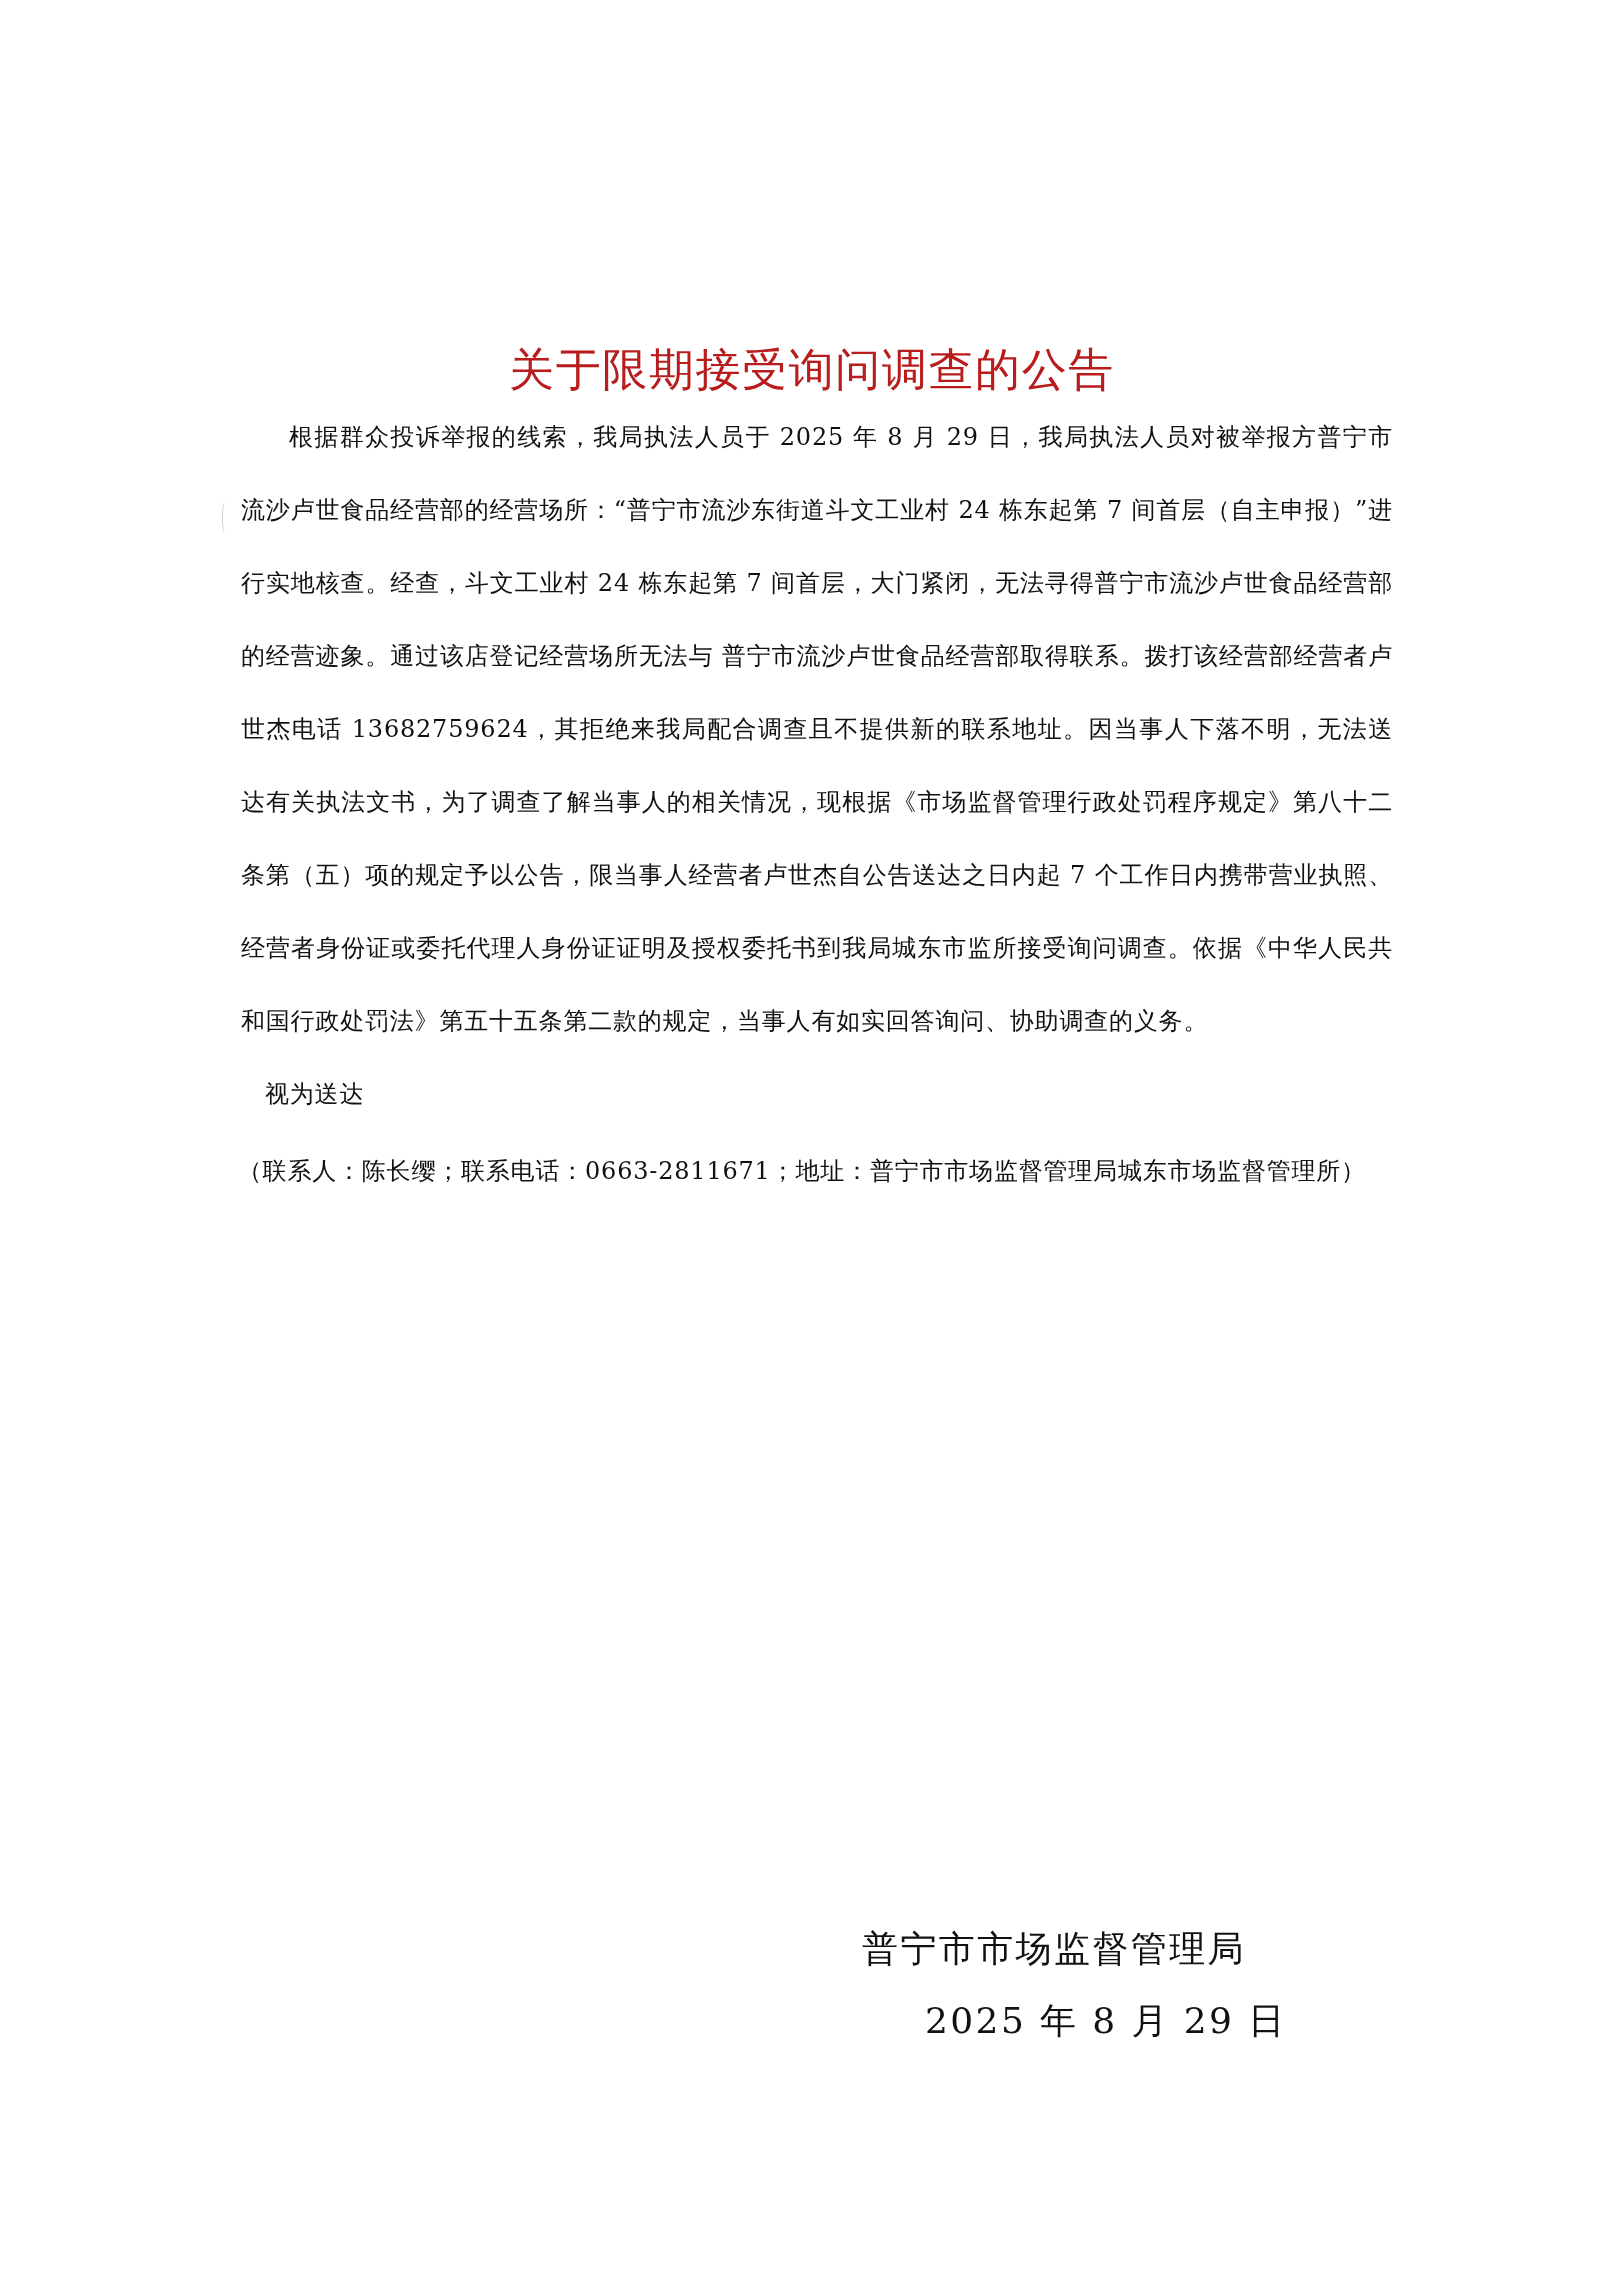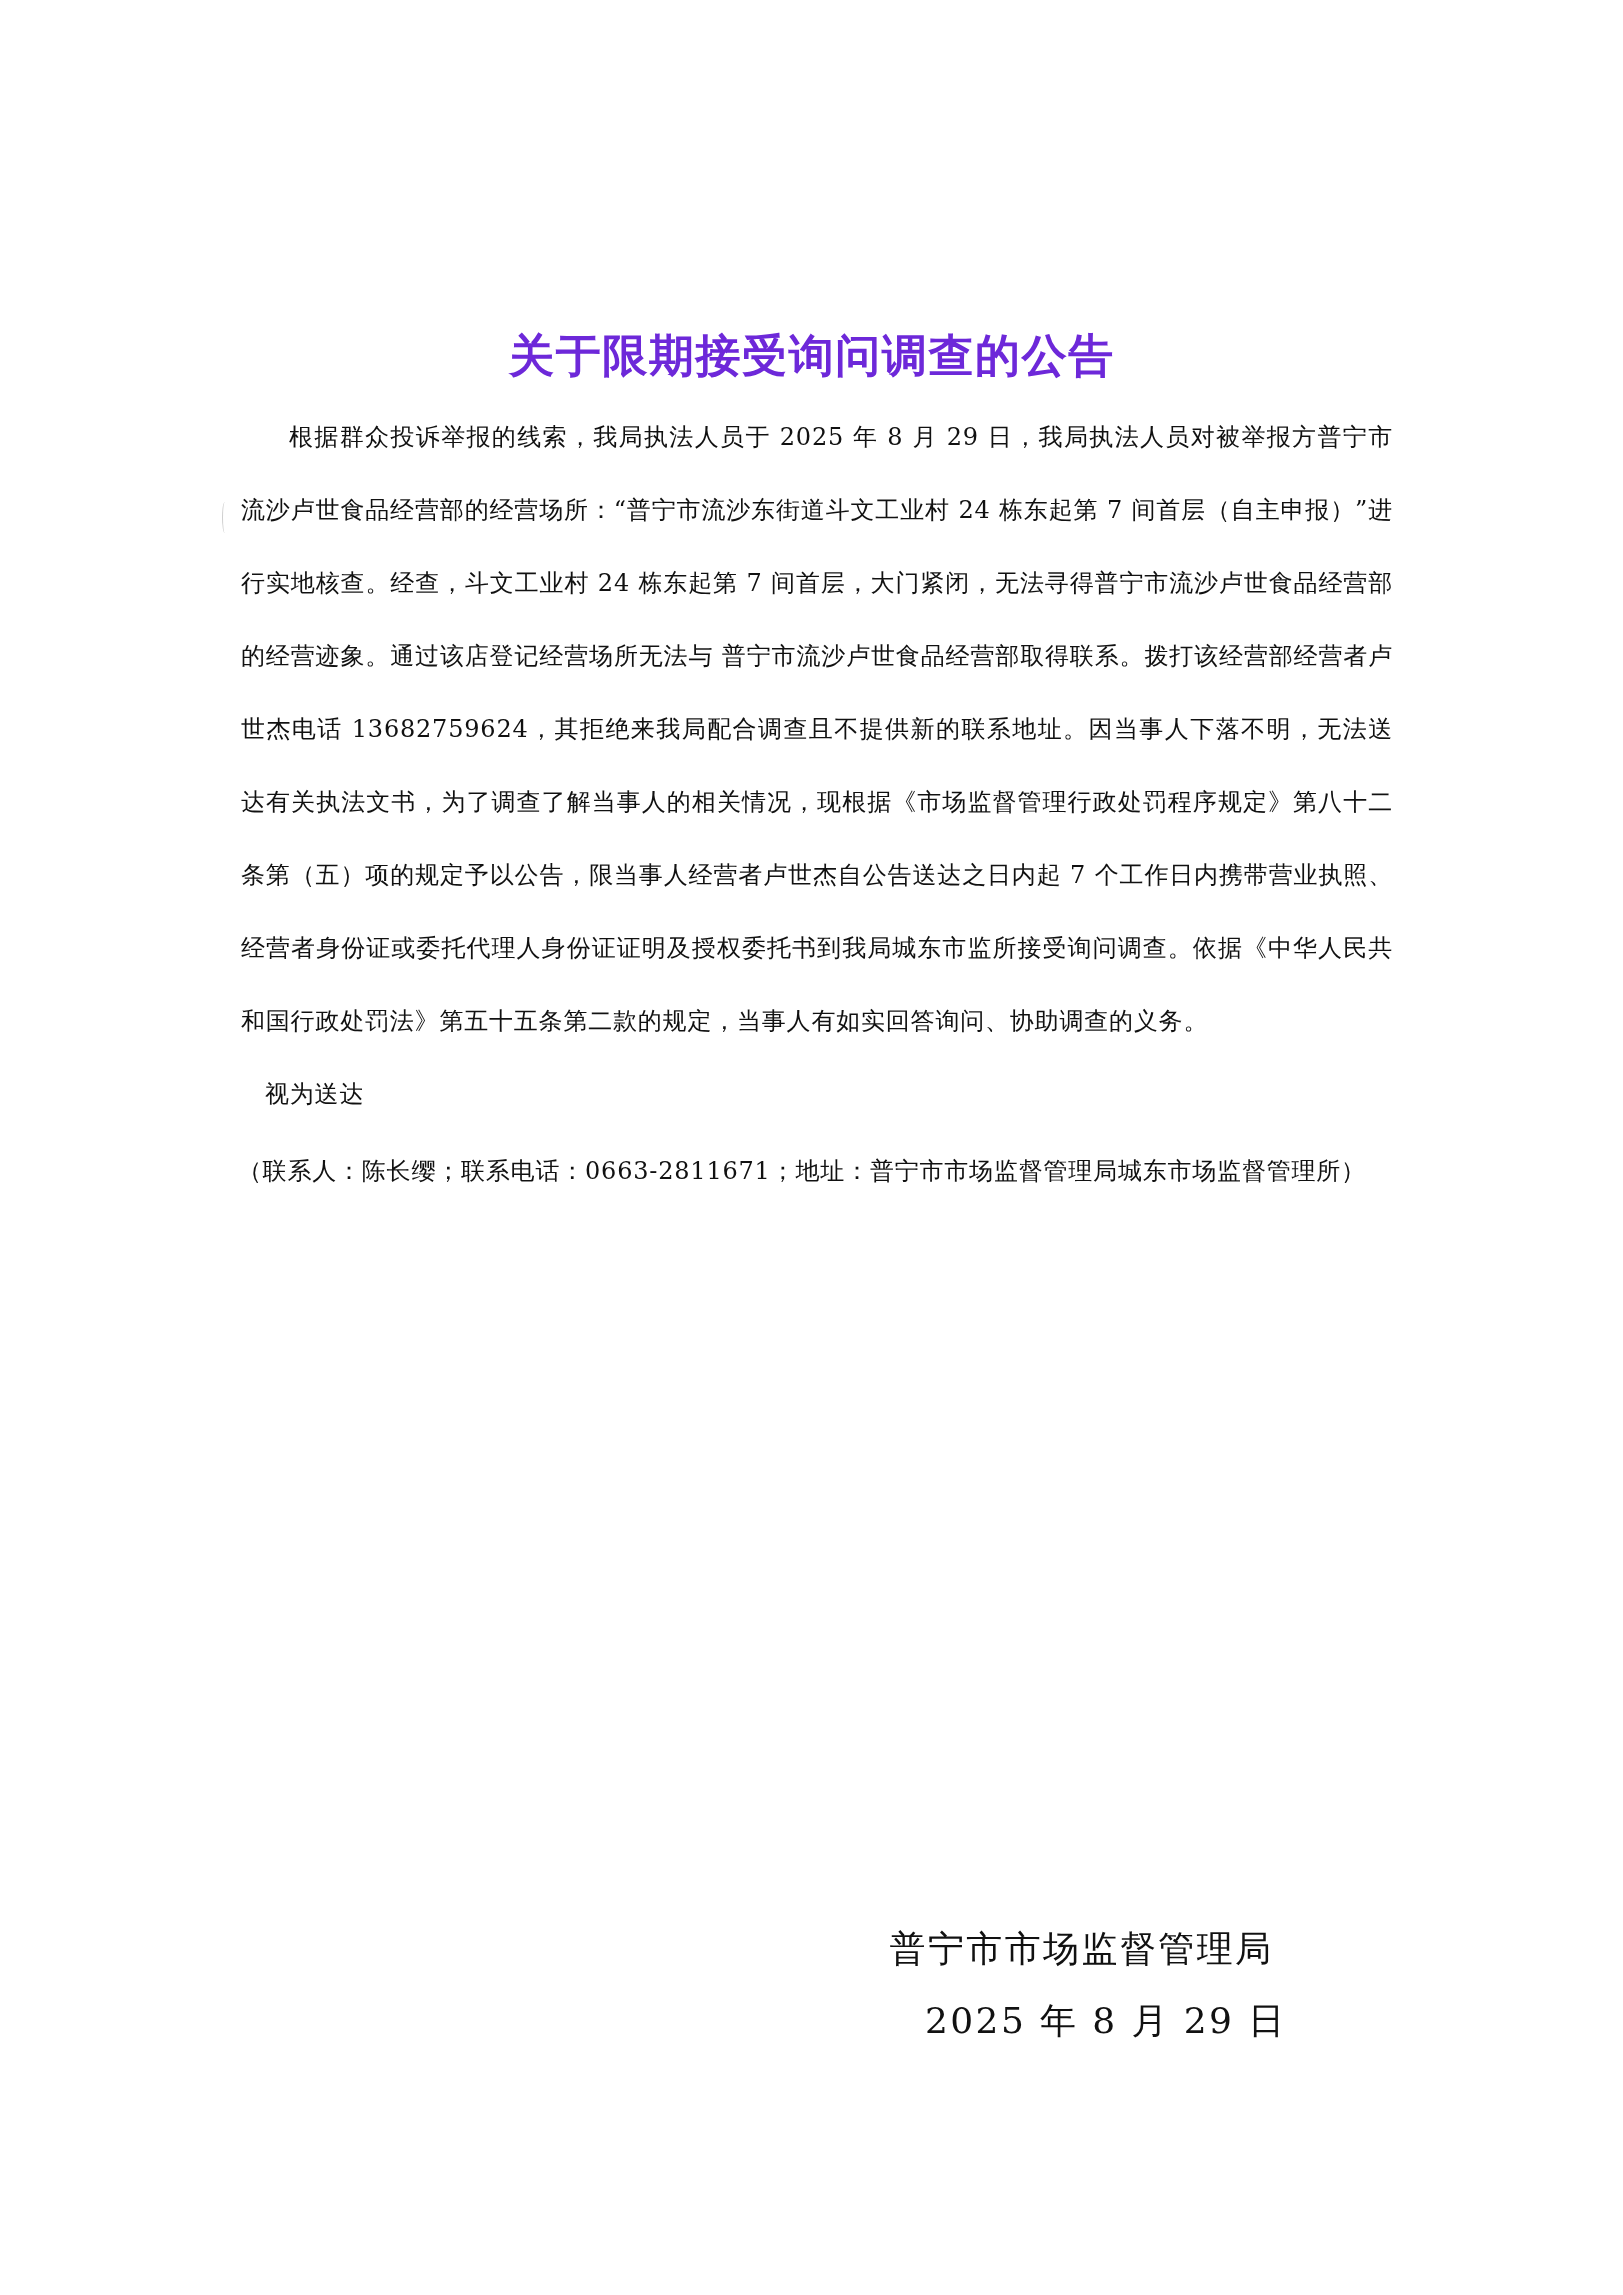--- a/index.html
+++ b/index.html
@@ -18,28 +18,28 @@
     .page {
       position: absolute;
       left: 0; top: 0;
       width: 1624px;
       height: 2295px;
       background: #ffffff;
     }
     .title {
       position: absolute;
       left: 0;
-      top: 296px;
+      top: 310px;
       width: 1624px;
       text-align: center;
       font-family: "DejaVu Sans", "Liberation Sans", sans-serif;
-      font-weight: bold;
+      font-weight: normal;
       font-size: 45px;
       letter-spacing: 1.6px;
-      color: #6d28d9;
+      color: #b91c1c;
     }
     .body-text {
       position: absolute;
       left: 241px;
       top: 401px;
       width: 1152px;
       font-size: 24px;
       line-height: 73px;
       text-align: justify;
       text-justify: inter-character;
@@ -63,21 +63,21 @@
     .signature {
       position: absolute;
       left: 862px;
       top: 1913px;
       width: 439px;
       font-size: 36px;
       line-height: 72px;
       letter-spacing: 2.4px;
     }
     .sig-org {
-      text-align: center;
+      text-align: left;
       padding-left: 0px;
     }
     .sig-date {
       text-align: left;
       padding-left: 63px;
     }
     .seal {
       position: absolute;
       left: 955px;
       top: 1795px;

